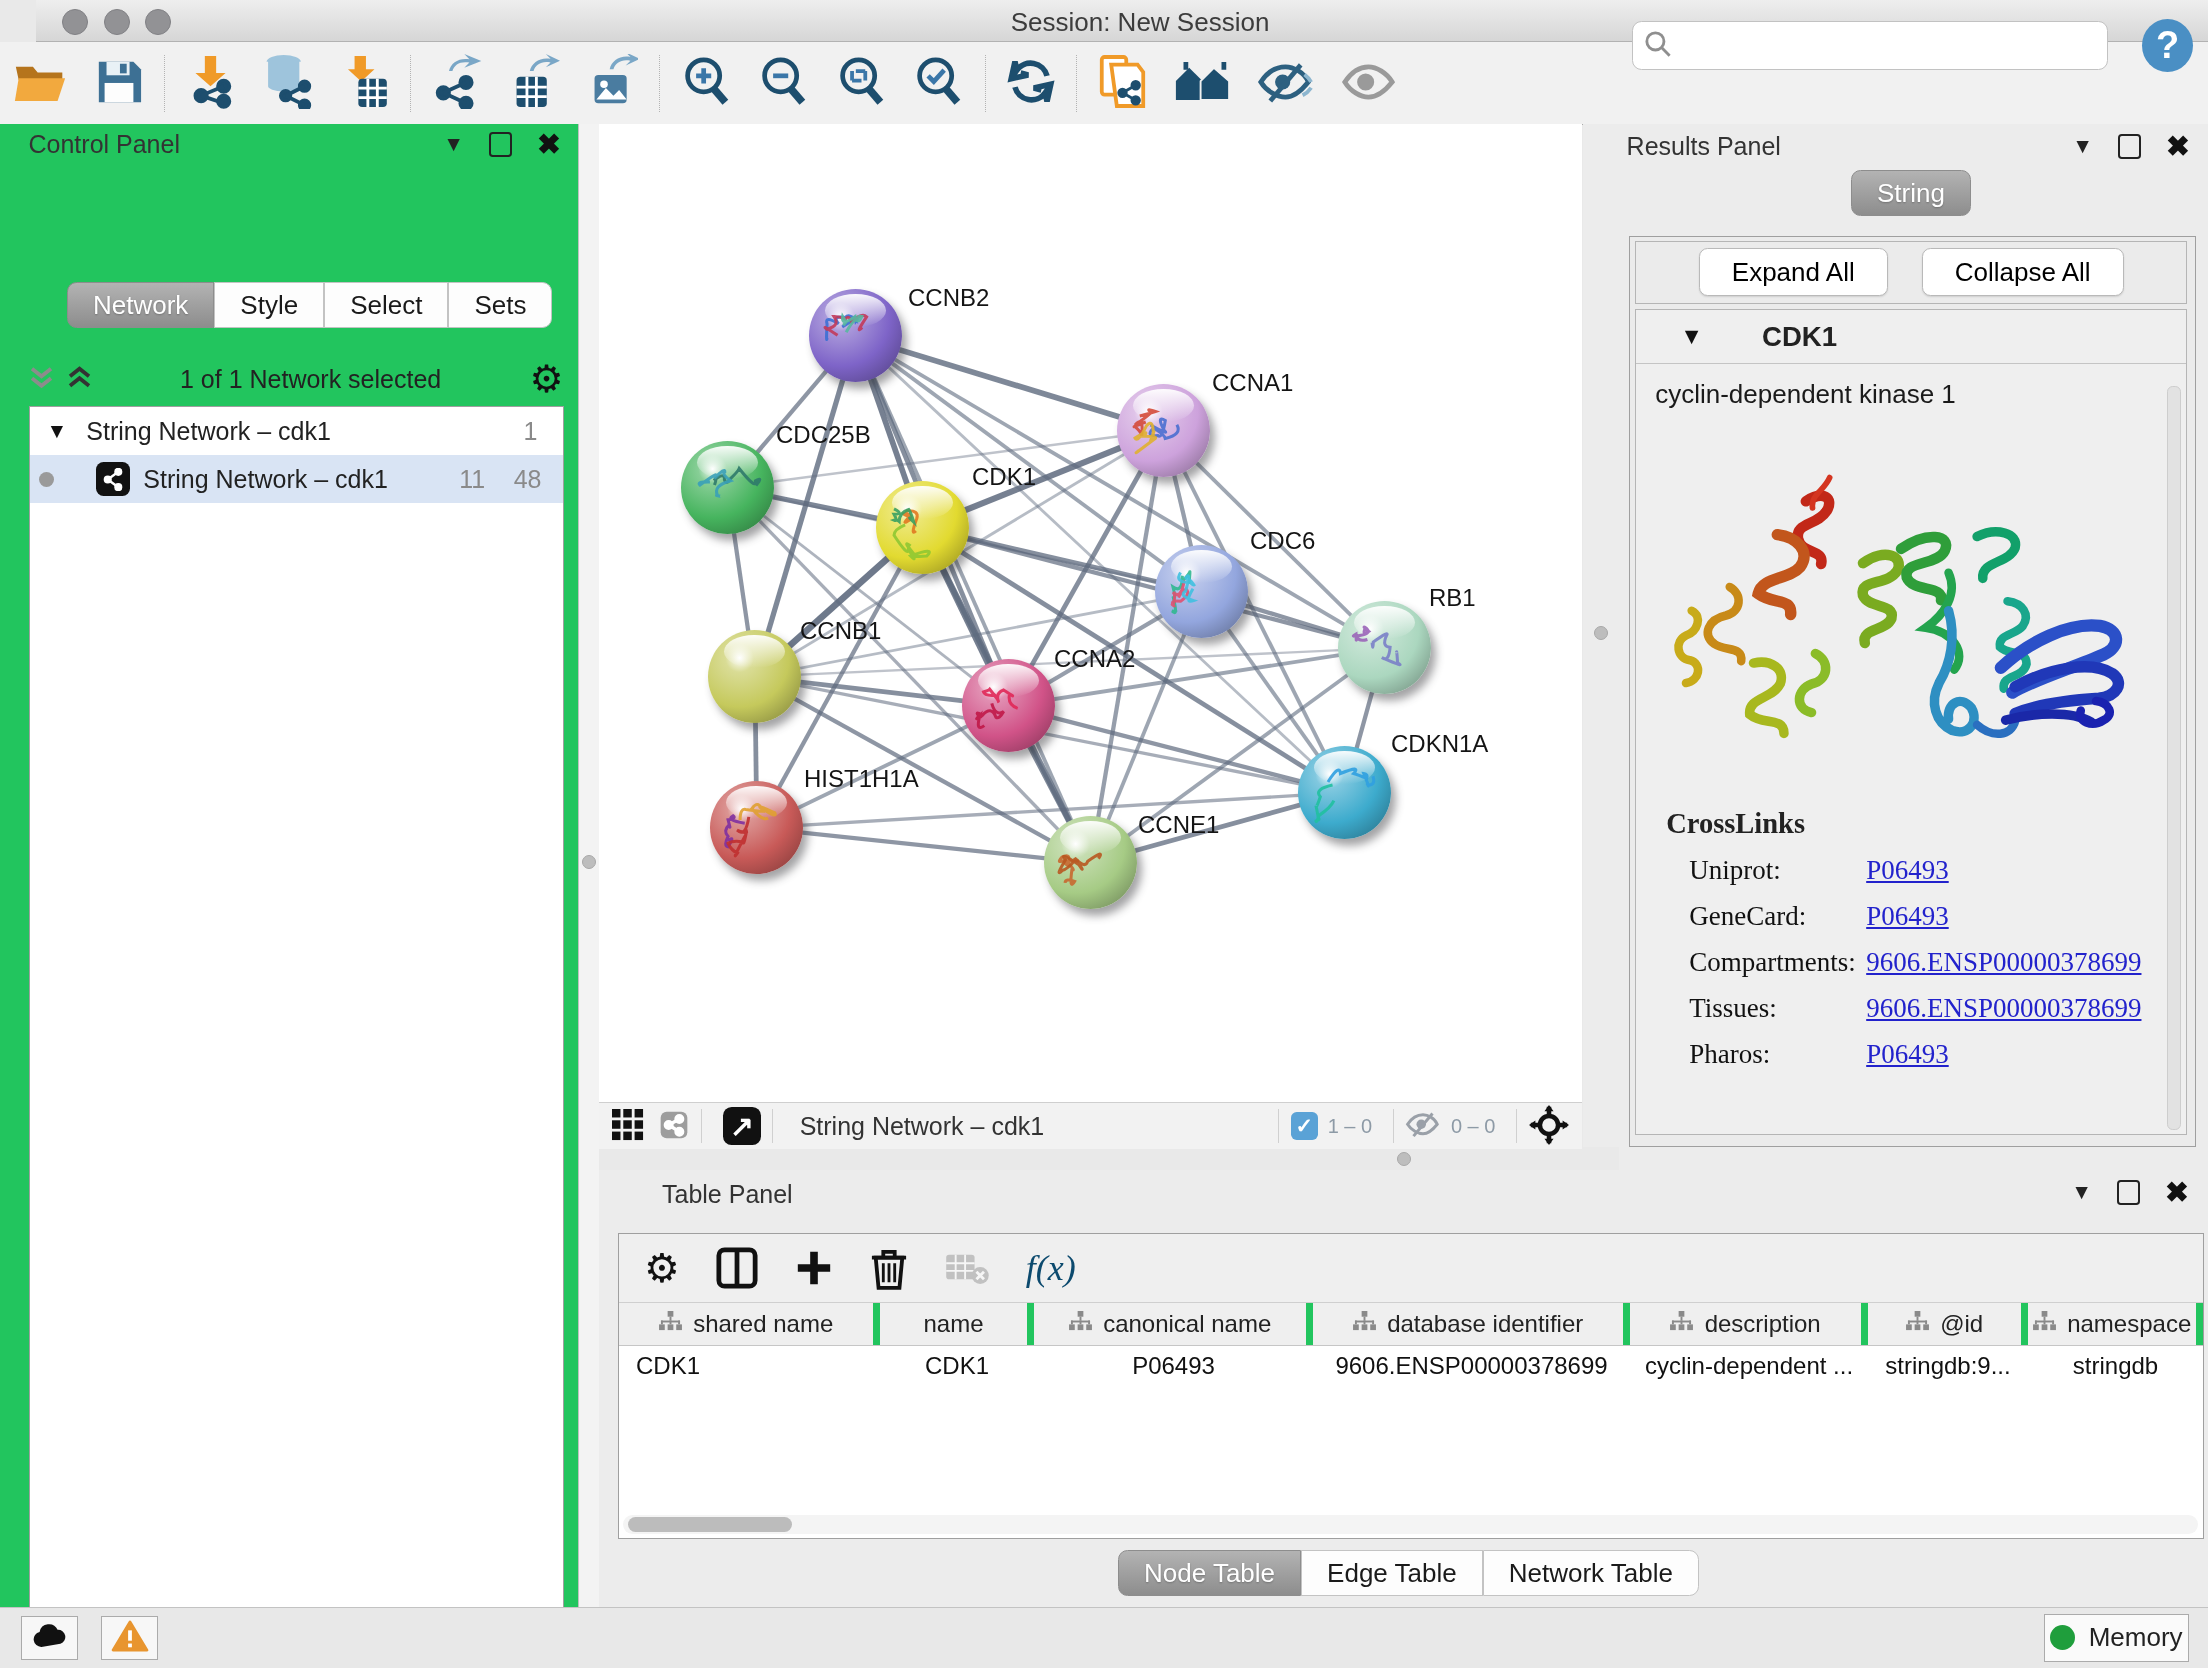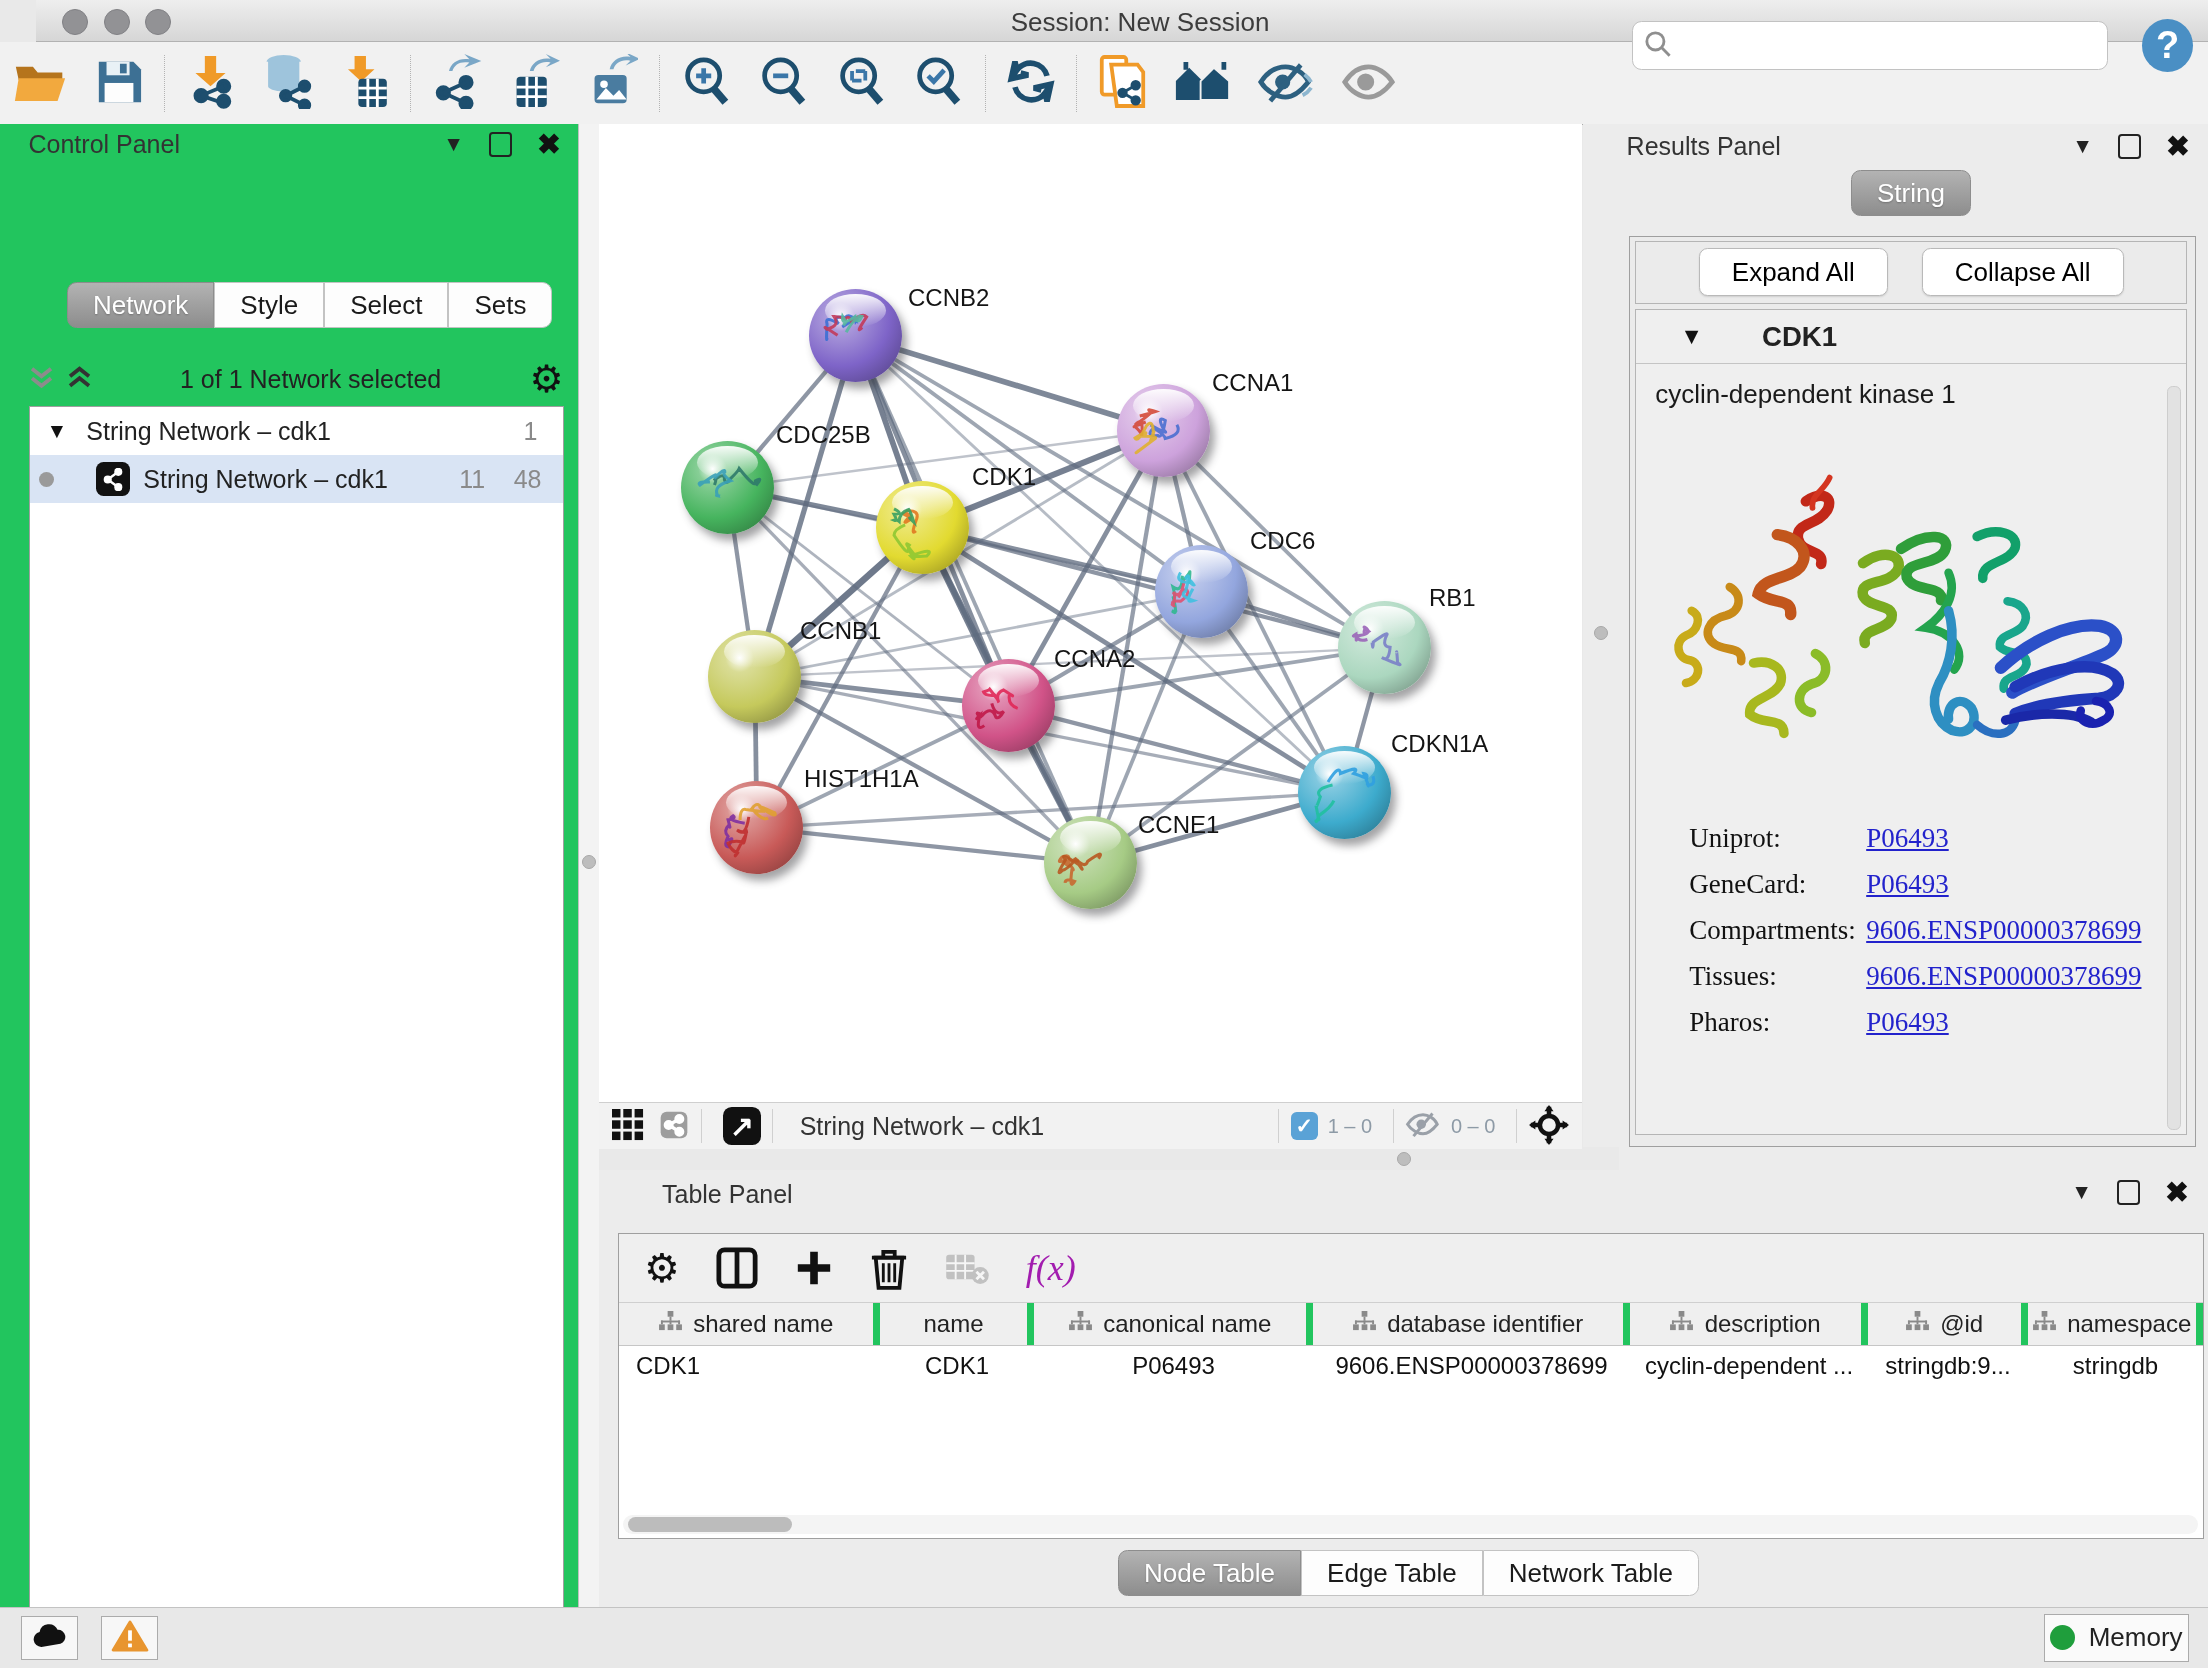--- a/index.html
+++ b/index.html
@@ -111,21 +111,21 @@
     background:#e2e2e2;border:1px solid #cdcdcd;border-radius:5.7px;}
   
   #table-panel{position:absolute;left:599px;top:1170px;width:1609px;height:438px;background:#ececec;}
   #tp-title{position:absolute;left:35px;top:9.5px;margin-left:28px;}
   #tp-box{position:absolute;left:19px;top:63px;width:1586px;height:306px;
     border:1.9px solid #9f9f9f;background:#fff;box-sizing:border-box;}
   #tp-toolbar{height:68px;background:#efefef;display:flex;align-items:center;gap:36px;
     padding-left:25px;}
   .tp-ic{cursor:pointer;display:flex;align-items:center;}
   #tp-gear{font-size:40px;color:#111;line-height:40px;}
-  #tp-fx{font-family:"Liberation Serif",serif;font-style:italic;font-size:36px;color:#a21caf;}
+  #tp-fx{font-family:"Liberation Serif",serif;font-style:italic;font-size:36px;color:#0c4a6e;}
   .tgrid{display:grid;grid-template-columns:261px 154px 279px 317px 238px 160px 1fr;}
   #tp-header{background:#efefef;border-top:1px solid #cfcfcf;border-bottom:1.9px solid #c6c6c6;height:42px;}
   .th{display:flex;align-items:center;justify-content:center;gap:11.4px;font-size:24px;color:#222;
     border-right:7px solid #22c55e;overflow:hidden;white-space:nowrap;}
   .td{font-size:24px;color:#111;display:flex;align-items:center;justify-content:center;
     overflow:hidden;white-space:nowrap;height:40px;}
   .td.left{justify-content:flex-start;padding-left:17px;}
   #tp-hscroll{position:absolute;left:3.8px;bottom:3.8px;width:1575px;height:19px;background:#f4f4f4;border-radius:9.5px;}
   #tp-hthumb{position:absolute;left:5.7px;top:1.9px;width:164px;height:15px;background:#bcbcbc;border-radius:7.6px;}
   #tp-tabs{position:absolute;left:519px;top:380px;}
@@ -643,20 +643,21 @@
             <path d="M300 170c8 28 2 56-10 76-10 20-4 42 14 50 18 6 28-10 20-24-12-14-26-4-24 12" stroke="#2e8fc2" stroke-width="10"></path>
             <path d="M330 290c16 14 36 12 40-4" stroke="#2a6fc0" stroke-width="9"></path>
             <path d="M355 230c30-28 72-48 104-44 22 4 22 22 4 30-32 14-72 26-96 40" stroke="#2b50c8" stroke-width="13"></path>
             <path d="M370 250c36-20 80-28 102-14 14 10 4 24-14 26-30 2-64 6-88 16" stroke="#2038b8" stroke-width="12"></path>
             <path d="M360 285c30-8 70-10 90 2" stroke="#1a28a8" stroke-width="10"></path>
             <path d="M455 265c14 2 20 14 8 20-12 8-28 2-24-10" stroke="#1a22b0" stroke-width="9"></path>
           </g>
         </svg>
       </div>
       <div id="crosslinks">
+        <div class="clhead">CrossLinks</div>
         <div id="cl-rows">
             <div class="clrow">
               <span class="cll">Uniprot:</span>
               <a>P06493</a>
             </div>
             <div class="clrow">
               <span class="cll">GeneCard:</span>
               <a>P06493</a>
             </div>
             <div class="clrow">

